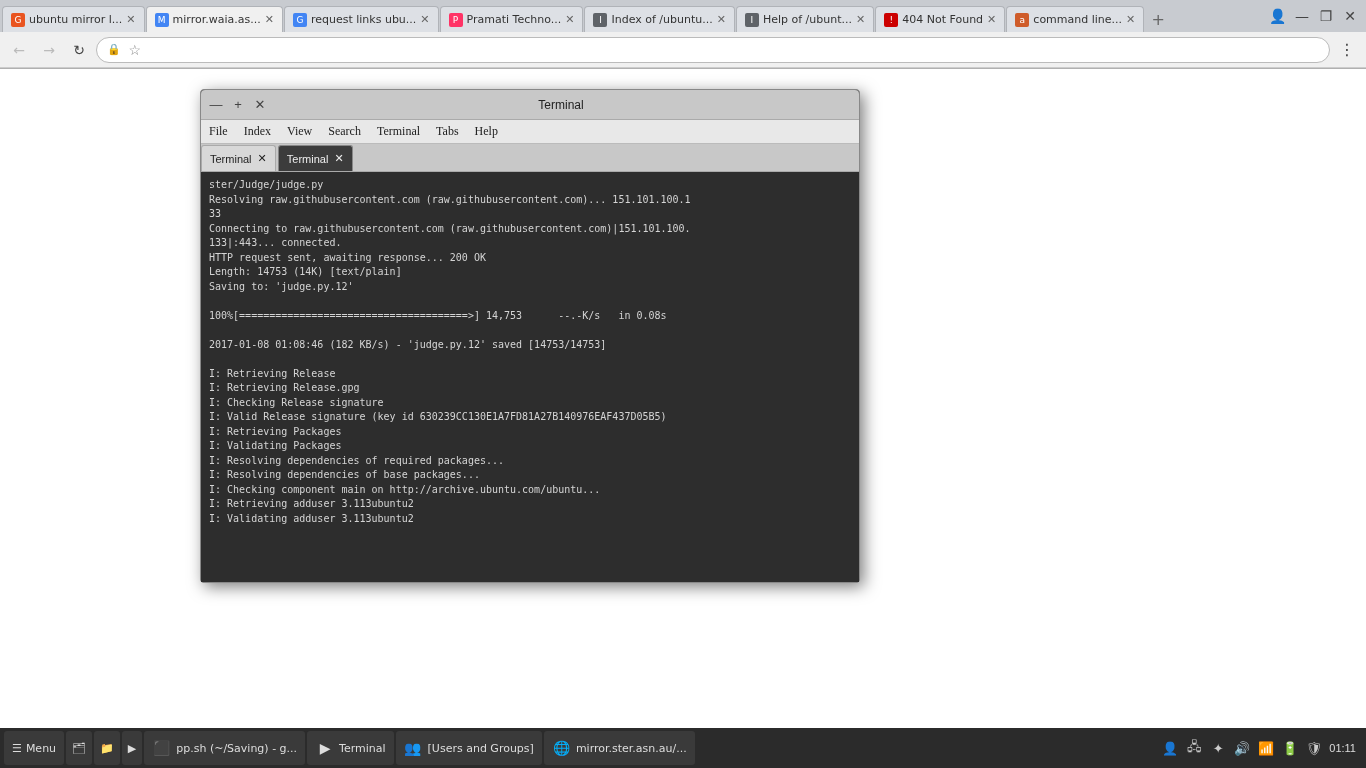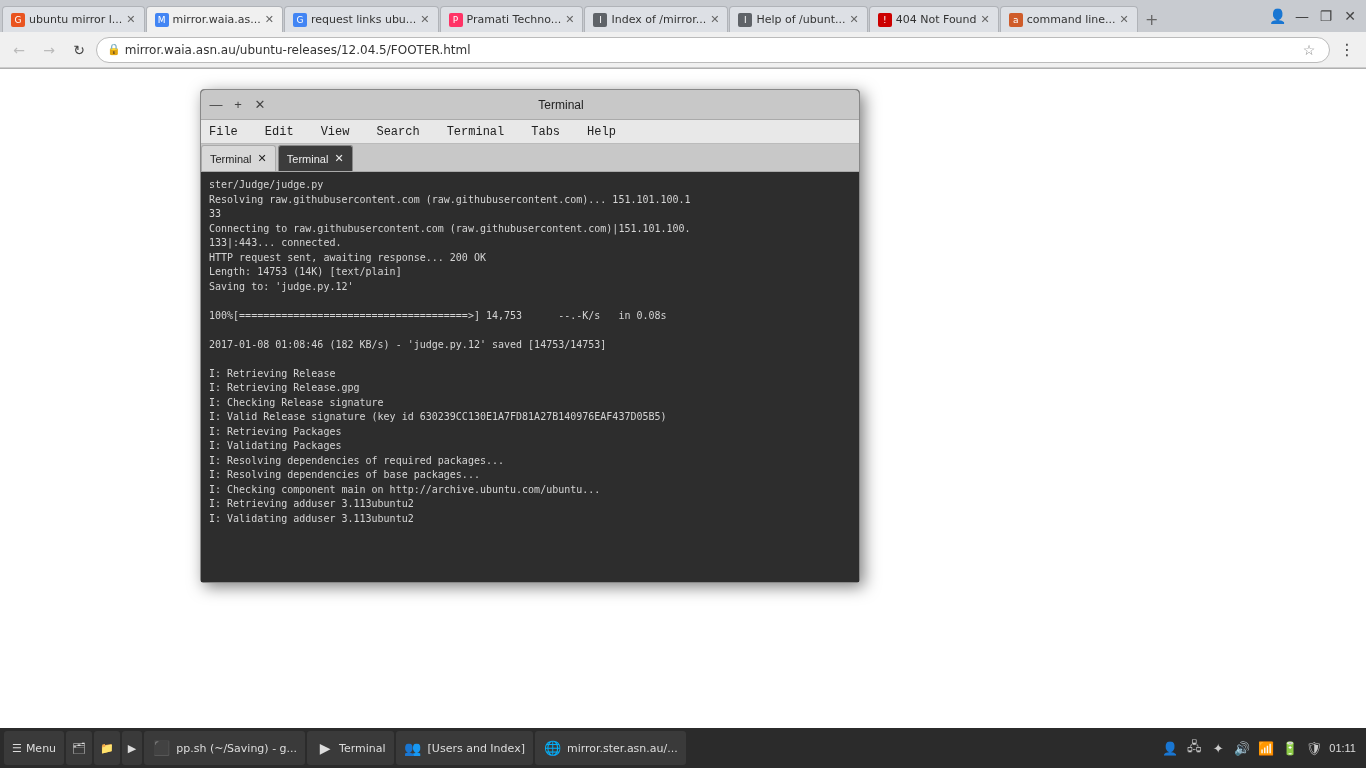--- a/index.html
+++ b/index.html
@@ -245,22 +245,21 @@
       font-family: Arial, sans-serif;
     }
 
     
     .terminal-menubar {
       display: flex;
       background: #e8e8e8;
       border-bottom: 1px solid #bbb;
       height: 24px;
       align-items: center;
-      font-family: Liberation Mono, monospace;
-      gap: 11px;
+      font-family: Liberation Serif, serif;
     }
 
     .terminal-menu-item {
       padding: 0 8px;
       font-size: 12px;
       color: #222;
       cursor: pointer;
       height: 100%;
       display: flex;
       align-items: center;
@@ -415,21 +414,21 @@
     <span class="tab-label">request links ubu...</span>
     <span class="tab-close">✕</span>
   </div>
         <div class="tab">
     <span class="tab-favicon" style="background:#ff3366; color:white; border-radius:2px;">P</span>
     <span class="tab-label">Pramati Techno...</span>
     <span class="tab-close">✕</span>
   </div>
         <div class="tab">
     <span class="tab-favicon" style="background:#5f6368; color:white; border-radius:2px;">I</span>
-    <span class="tab-label">Index of /mirror...</span>
+    <span class="tab-label">Index of /ubuntu...</span>
     <span class="tab-close">✕</span>
   </div>
         <div class="tab">
     <span class="tab-favicon" style="background:#5f6368; color:white; border-radius:2px;">I</span>
     <span class="tab-label">Help of /ubunt...</span>
     <span class="tab-close">✕</span>
   </div>
         <div class="tab">
     <span class="tab-favicon" style="background:#cc0000; color:white; border-radius:2px;">!</span>
     <span class="tab-label">404 Not Found</span>
@@ -451,21 +450,20 @@
     </div>
   </div>
 
   <div class="navbar">
     <div class="nav-btn disabled">←</div>
     <div class="nav-btn disabled">→</div>
     <div class="nav-btn">↻</div>
 
     <div class="address-bar">
       <span style="color:#888; margin-right:4px; font-size:11px;">🔒</span>
-      <span class="address-text">mirror.waia.asn.au/ubuntu-releases/12.04.5/FOOTER.html</span>
       <span class="star-btn">☆</span>
     </div>
 
     <div class="navbar-right">
       <div class="menu-btn">⋮</div>
     </div>
   </div>
 </div>
 
 <div class="page-content">
@@ -476,21 +474,21 @@
       <div class="terminal-win-btns">
         <div class="terminal-win-btn">—</div>
         <div class="terminal-win-btn">+</div>
         <div class="terminal-win-btn">✕</div>
       </div>
       <div class="terminal-title">Terminal</div>
     </div>
 
     <div class="terminal-menubar" id="terminal-menubar">
         <div class="terminal-menu-item">File</div>
-        <div class="terminal-menu-item">Edit</div>
+        <div class="terminal-menu-item">Index</div>
         <div class="terminal-menu-item">View</div>
         <div class="terminal-menu-item">Search</div>
         <div class="terminal-menu-item">Terminal</div>
         <div class="terminal-menu-item">Tabs</div>
         <div class="terminal-menu-item">Help</div>
       </div>
 
     <div class="terminal-tabs" id="terminal-tabs">
         <div class="terminal-tab">
           <span>Terminal</span>
@@ -550,21 +548,21 @@
       <div class="taskbar-btn">
         <span class="taskbar-icon">⬛</span>
     <span>pp.sh (~/Saving) - g...</span>
       </div>
       <div class="taskbar-btn">
         <span class="taskbar-icon">▶</span>
     <span>Terminal</span>
       </div>
       <div class="taskbar-btn">
         <span class="taskbar-icon">👥</span>
-    <span>[Users and Index]</span>
+    <span>[Users and Groups]</span>
       </div>
       <div class="taskbar-btn">
         <span class="taskbar-icon">🌐</span>
     <span>mirror.ster.asn.au/...</span>
       </div>
     </div>
 
   <div class="taskbar-right">
     <div class="taskbar-tray-icon">👤</div>
     <div class="taskbar-tray-icon">🖧</div>

